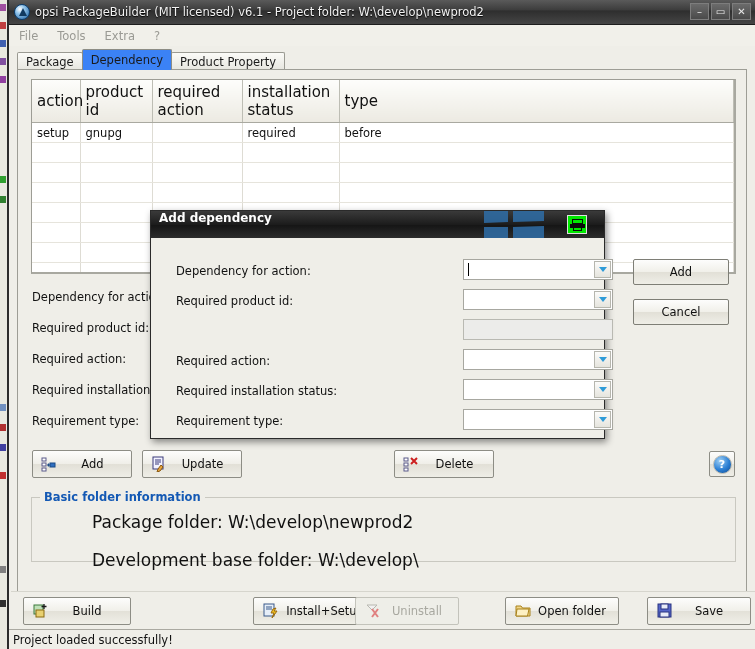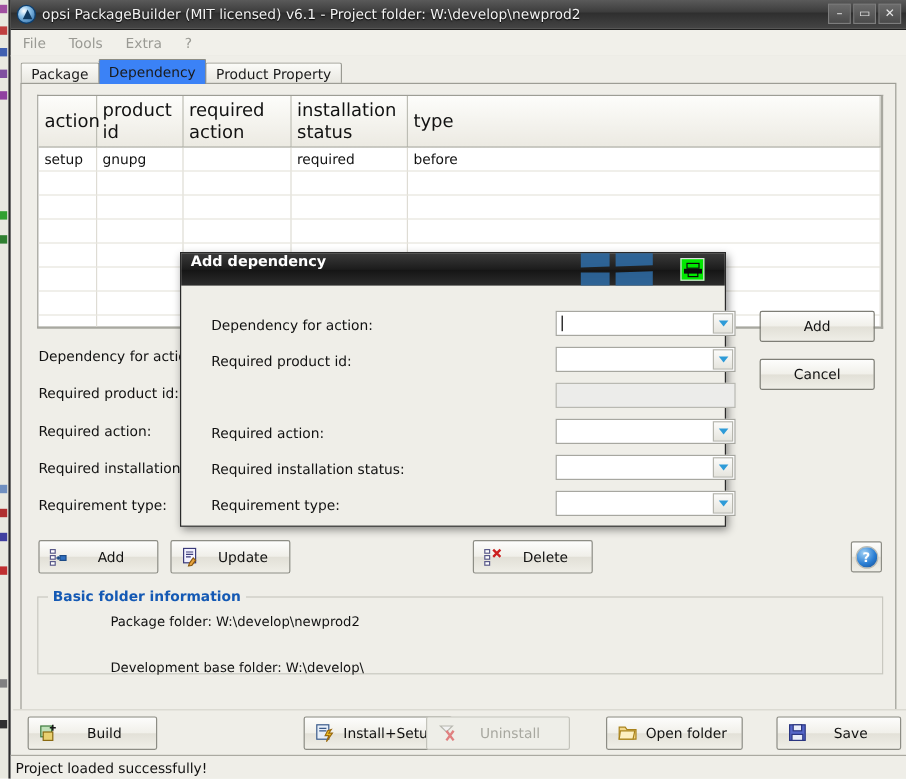--- a/index.html
+++ b/index.html
@@ -189,21 +189,21 @@
   #groupbox {
     position: absolute; left: 13px; top: 427px; right: 10px; height: 65px;
     border: 1px solid #c9c8c0;
     box-sizing: border-box;
   }
   #group-title {
     position: absolute; left: 8px; top: -8px;
     background: #efeee8; padding: 0 4px;
     color: #1459b4; font-weight: bold; font-size: 11.5px;
   }
-  .folder-line { position: absolute; left: 60px; font-size: 11px; color: #111; }
+  .folder-line { position: absolute; left: 60px; font-size: 17px; color: #111; }
 
   
   #bottom-bar {
     position: absolute; left: 2px; right: 0; bottom: 19px; height: 38px;
     background: #efeee8;
     border-top: 1px solid #d6d5cd;
   }
   .bbtn {
     position: absolute; top: 5px; height: 28px;
     background: linear-gradient(180deg, #fdfdfc 0%, #f1f0ea 48%, #e3e1d8 52%, #f0efe8 100%);
@@ -509,21 +509,21 @@
       <span class="bicon">
         <svg width="16" height="16" viewBox="0 0 16 16">
           <rect x="1" y="1" width="10" height="12" fill="#e6eef8" stroke="#3a5a8a"></rect>
           <path d="M3 4h6 M3 6h6" stroke="#3a5a8a"></path>
           <path d="M10 6l-2 4h3l-2 5 5-7h-3l2-3z" fill="#f0c020" stroke="#9a6a10"></path>
         </svg>
       </span>
       <span class="blabel">Install+Setup</span>
     </div>
 
-    <div class="bbtn off" style="left:344px;width:120px;left:344px;">
+    <div class="bbtn off" style="left:344px;width:104px;left:344px;">
       <span class="bicon">
         <svg width="16" height="16" viewBox="0 0 16 16">
           <path d="M2 2h10l-5 5z" fill="#f2f2f2" stroke="#b8b8b0"></path>
           <path d="M7 6l6 8 M13 6l-6 8" stroke="#e08080" stroke-width="2"></path>
         </svg>
       </span>
       <span class="blabel">Uninstall</span>
     </div>
 
     <div class="bbtn" style="left:494px;width:114px;">

